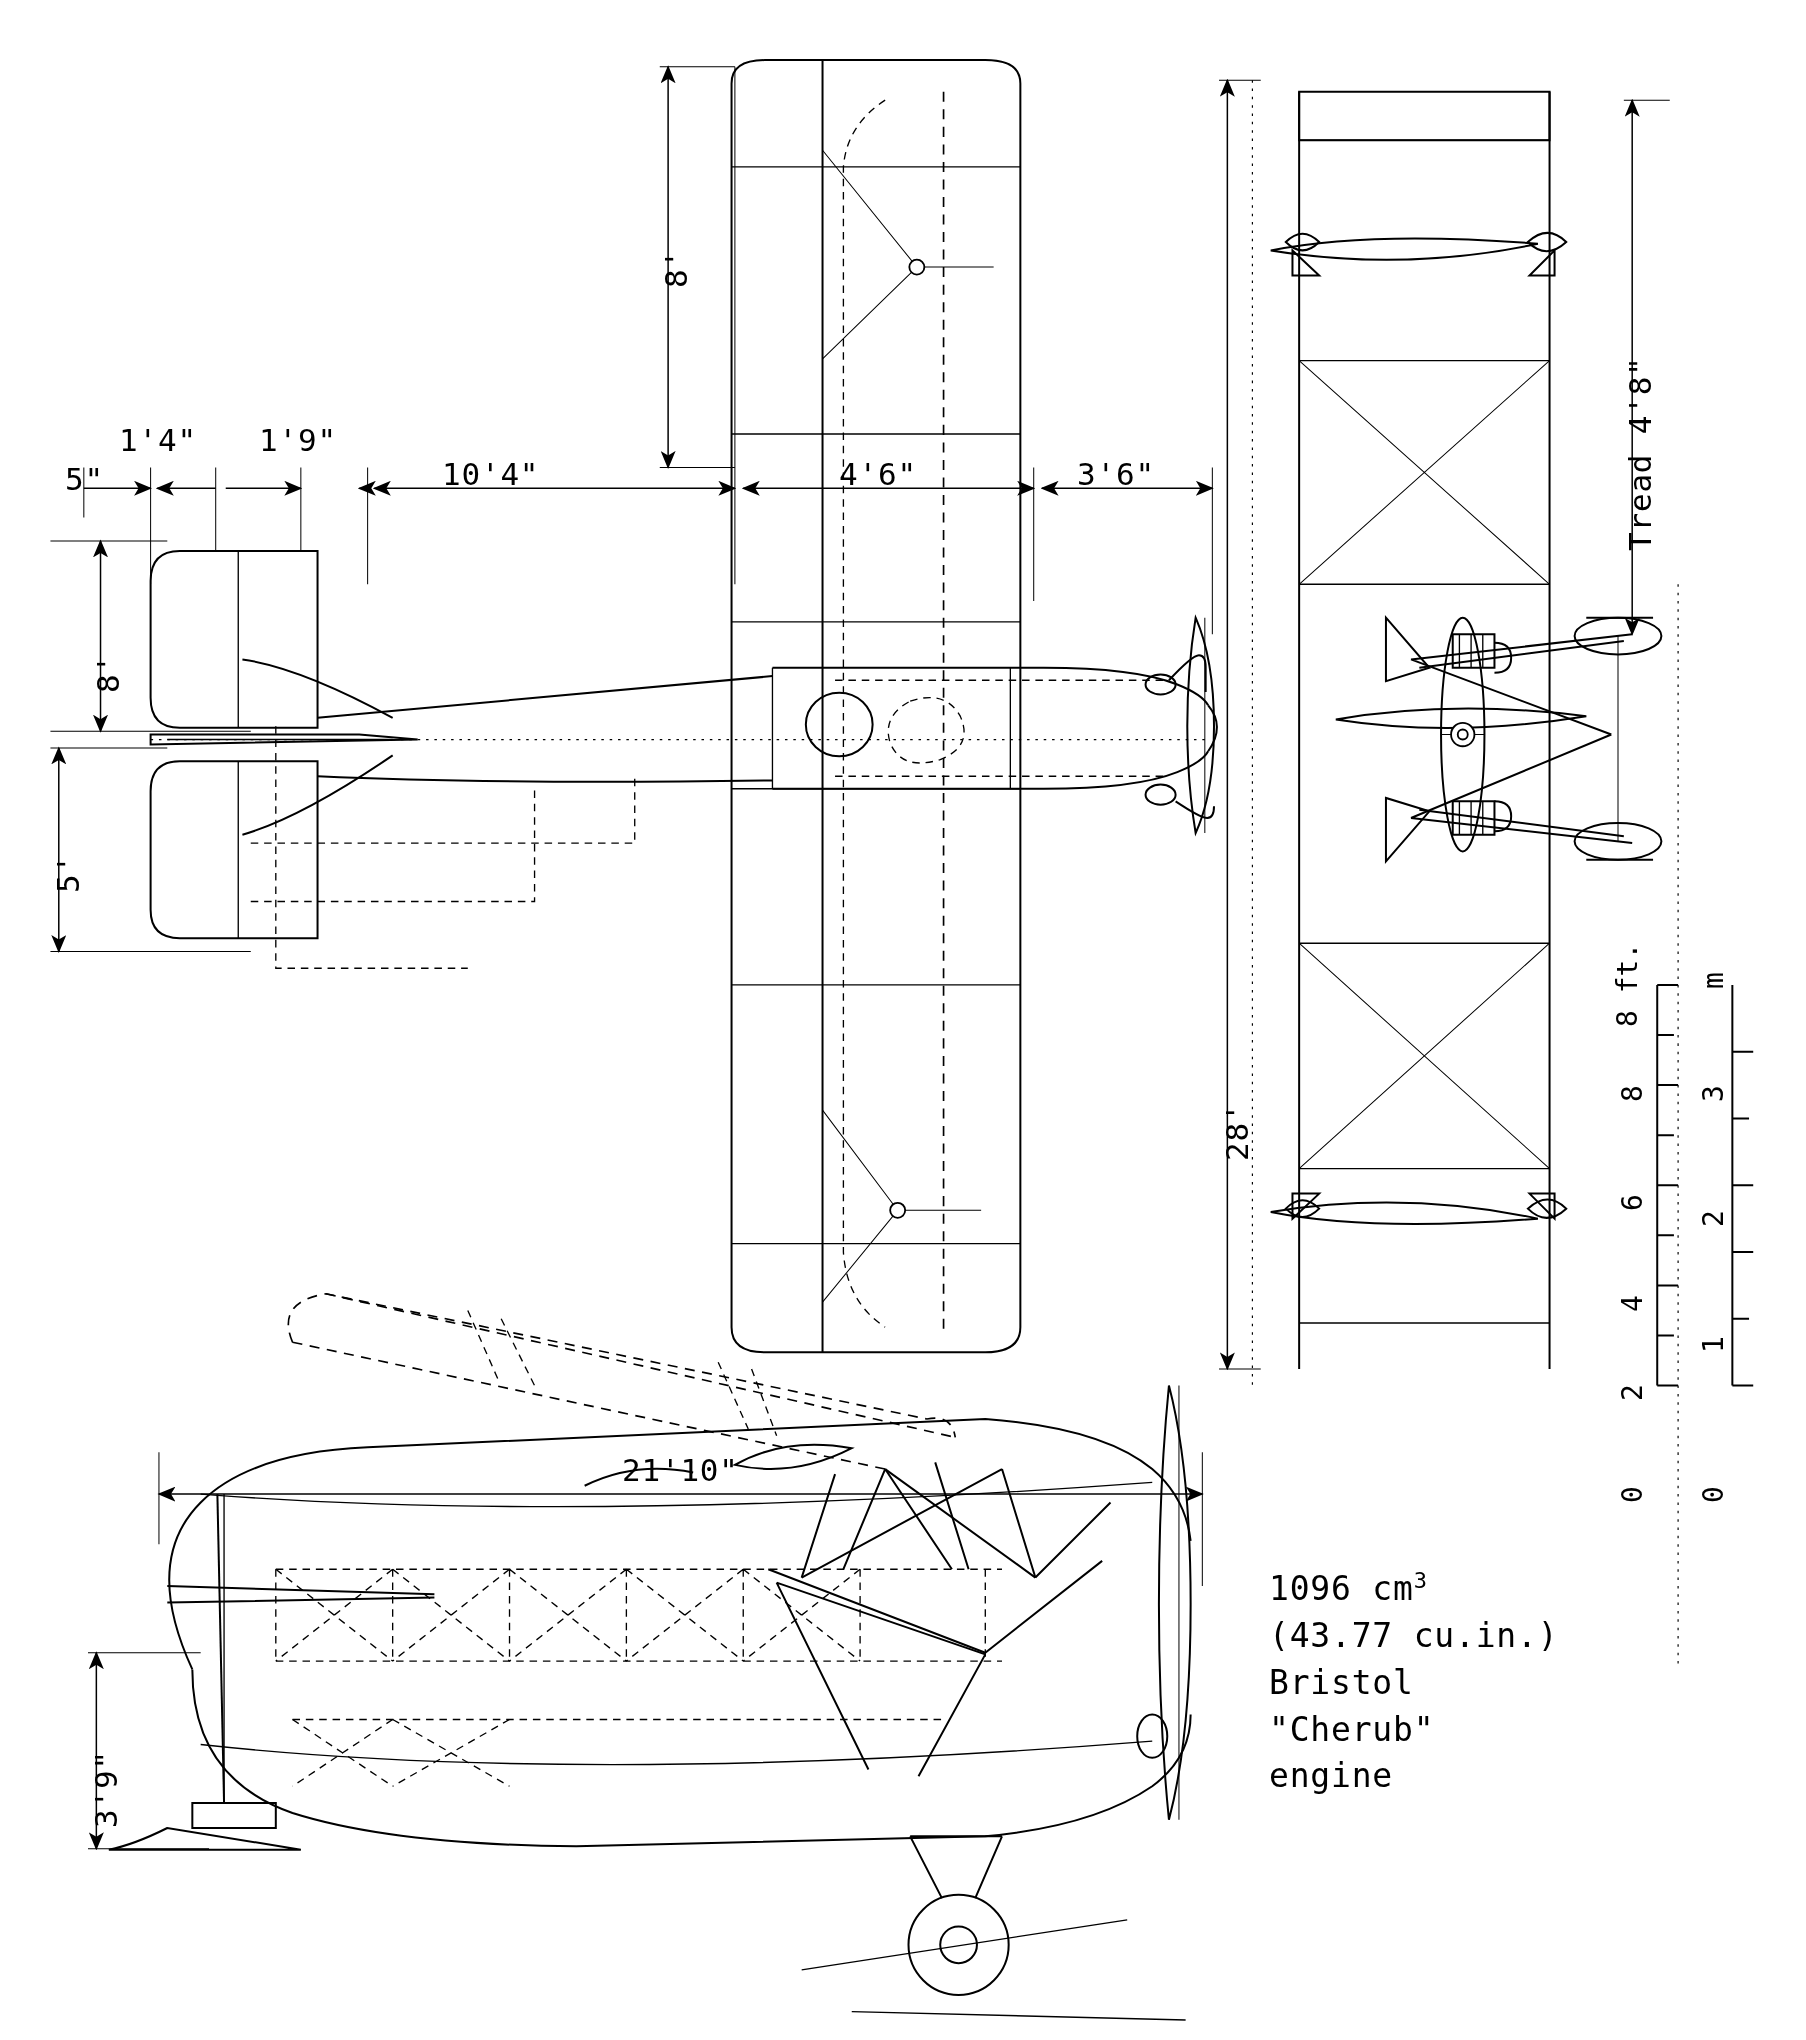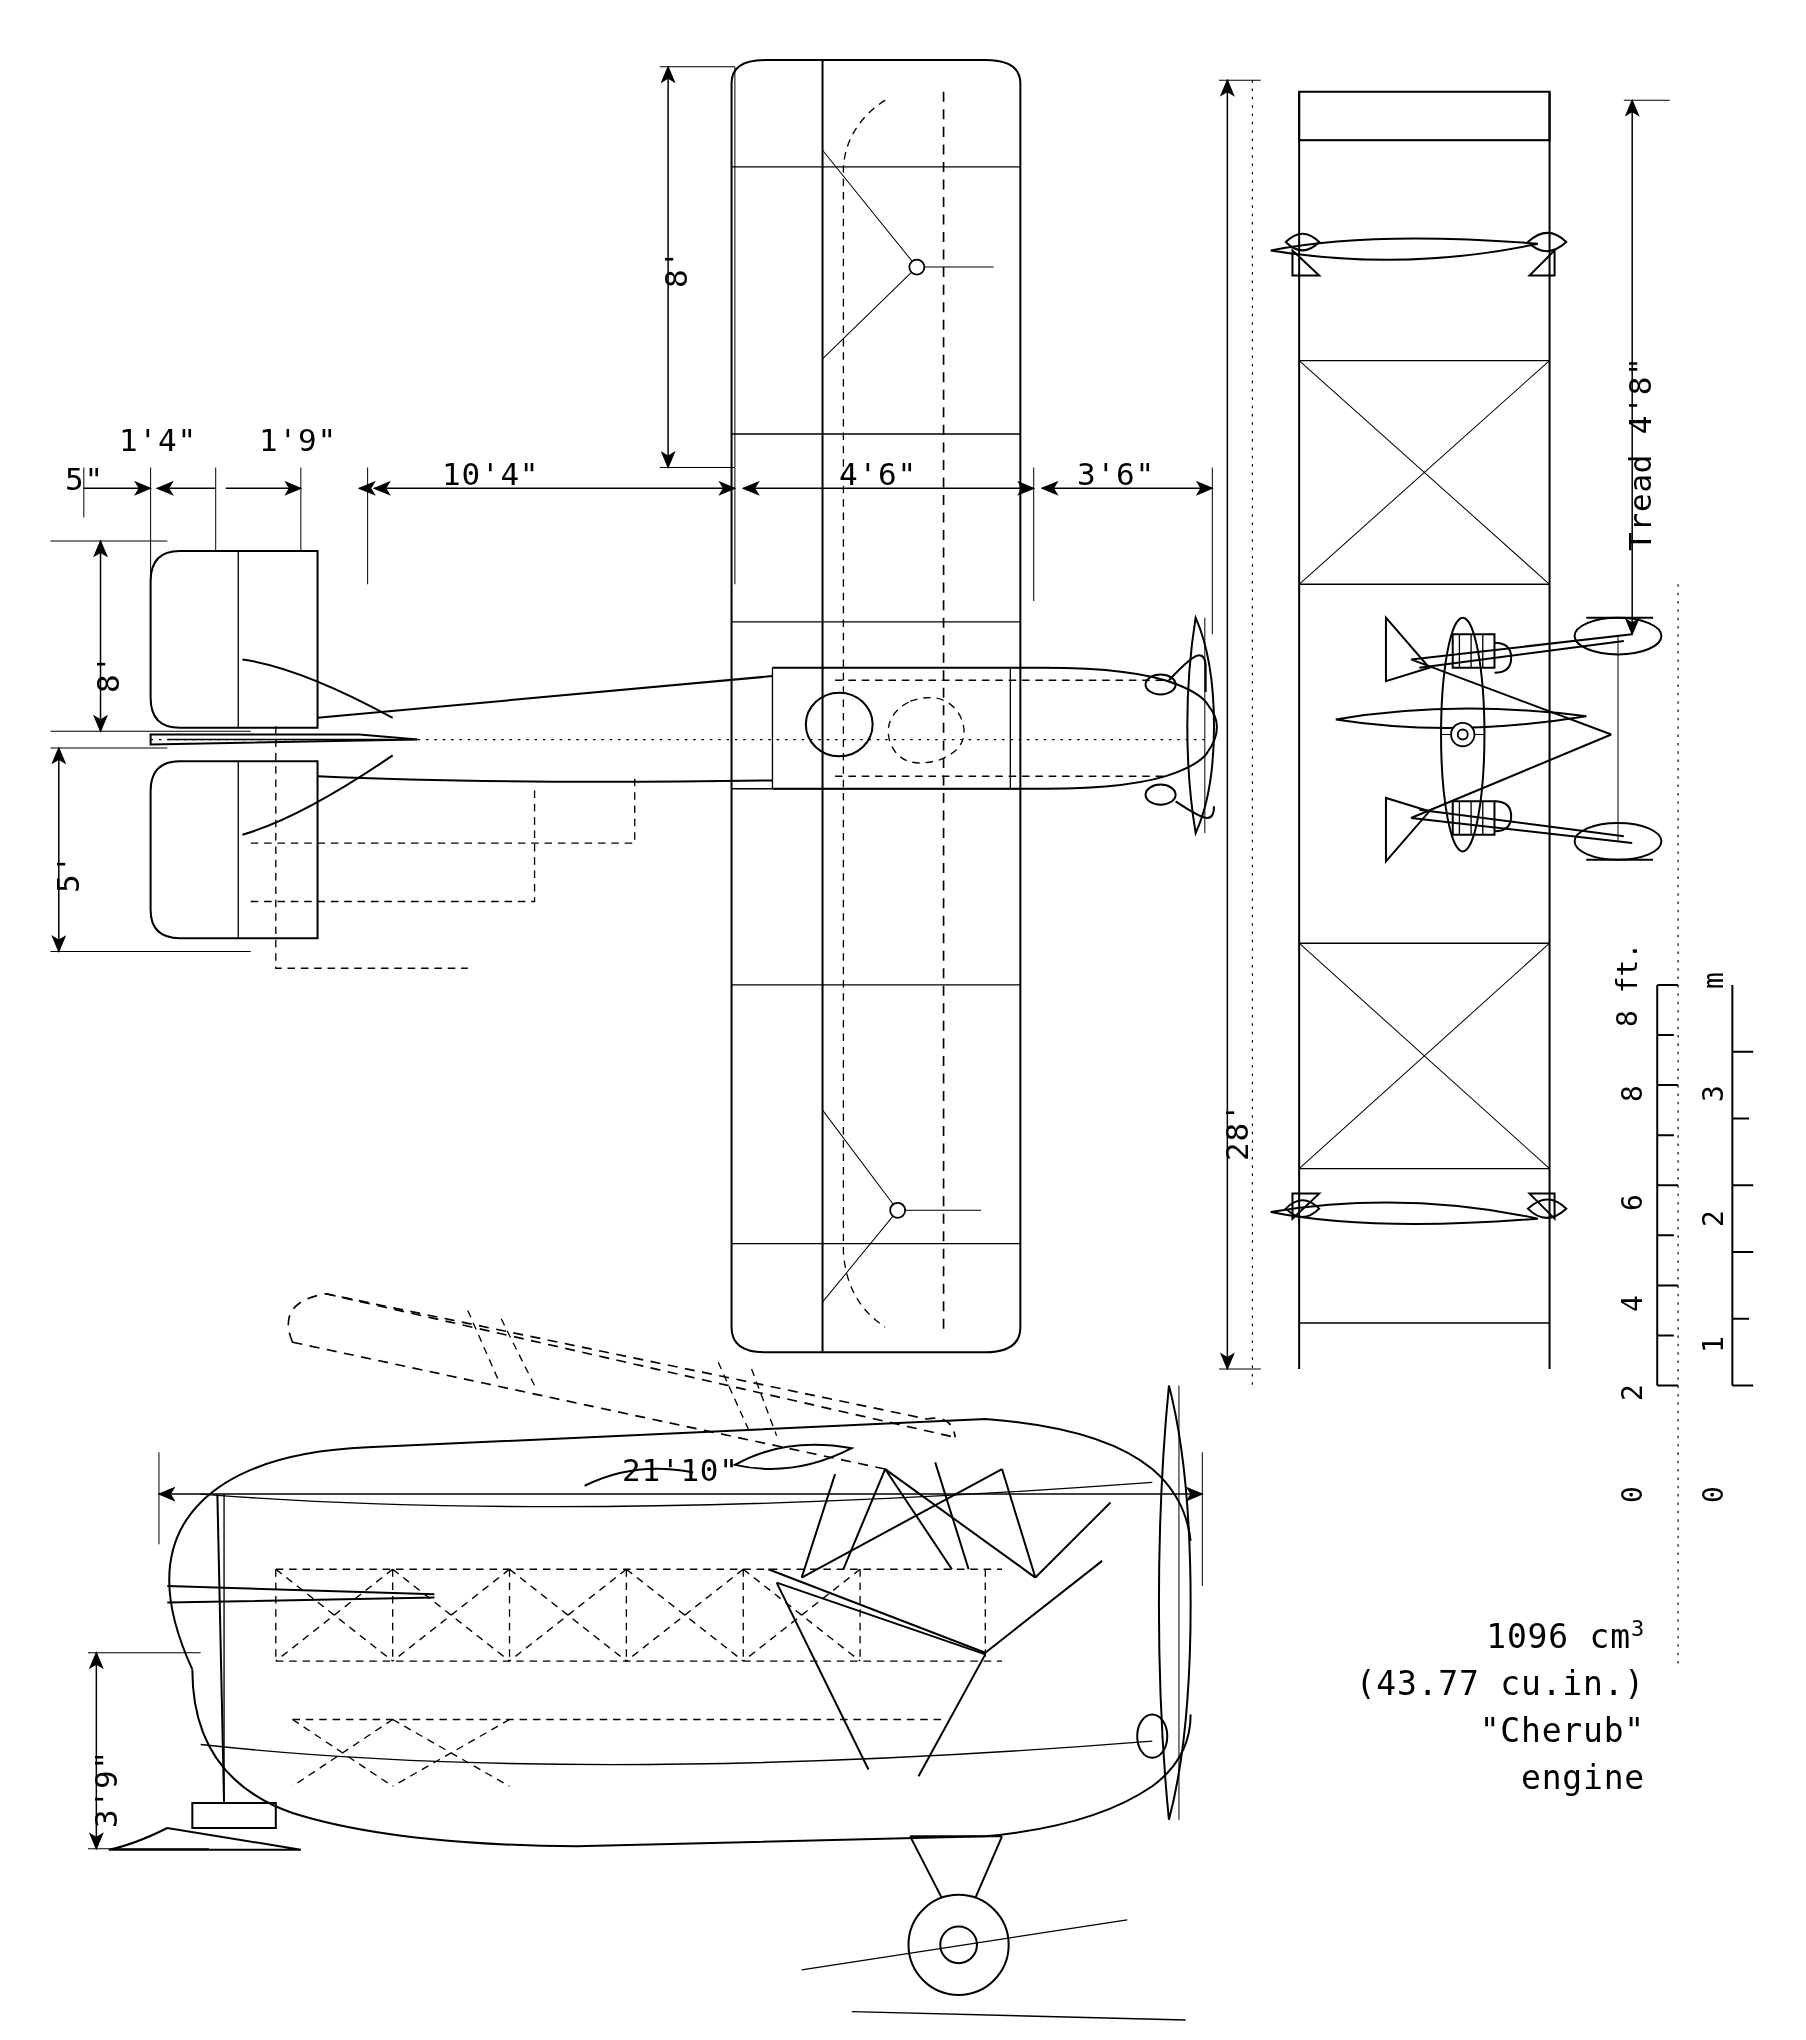--- a/index.html
+++ b/index.html
@@ -40,23 +40,22 @@
     transform: rotate(-90deg);
     transform-origin: left top;
   }
   .scalenum {
     font-size: 28px;
   }
   .engine-note {
     position: absolute;
     font-size: 33px;
     line-height: 1.42;
-    text-align: right;
+    text-align: left;
     letter-spacing: 0.8px;
-    margin-top: 48px;
   }
   .engine-note sup {
     font-size: 22px;
     vertical-align: super;
   }
 </style>
 </head>
 <body>
 
 <div id="sheet">
@@ -311,18 +310,19 @@
   <div class="lbl scalenum vert" style="left:1699px; top:1102px;">3</div>
   <div class="lbl scalenum vert" style="left:1699px; top:1227px;">2</div>
   <div class="lbl scalenum vert" style="left:1699px; top:1353px;">1</div>
   <div class="lbl scalenum vert" style="left:1699px; top:1503px;">0</div>
 
   <div class="engine-note" style="left:1269px; top:1565px; width:376px;">
     <div>
       <span>1096 cm</span><sup>3</sup>
     </div>
     <div>(43.77 cu.in.)</div>
+    <div>Bristol</div>
     <div>"Cherub"</div>
     <div>engine</div>
   </div>
 
 </div>
 
 
 </body></html>

